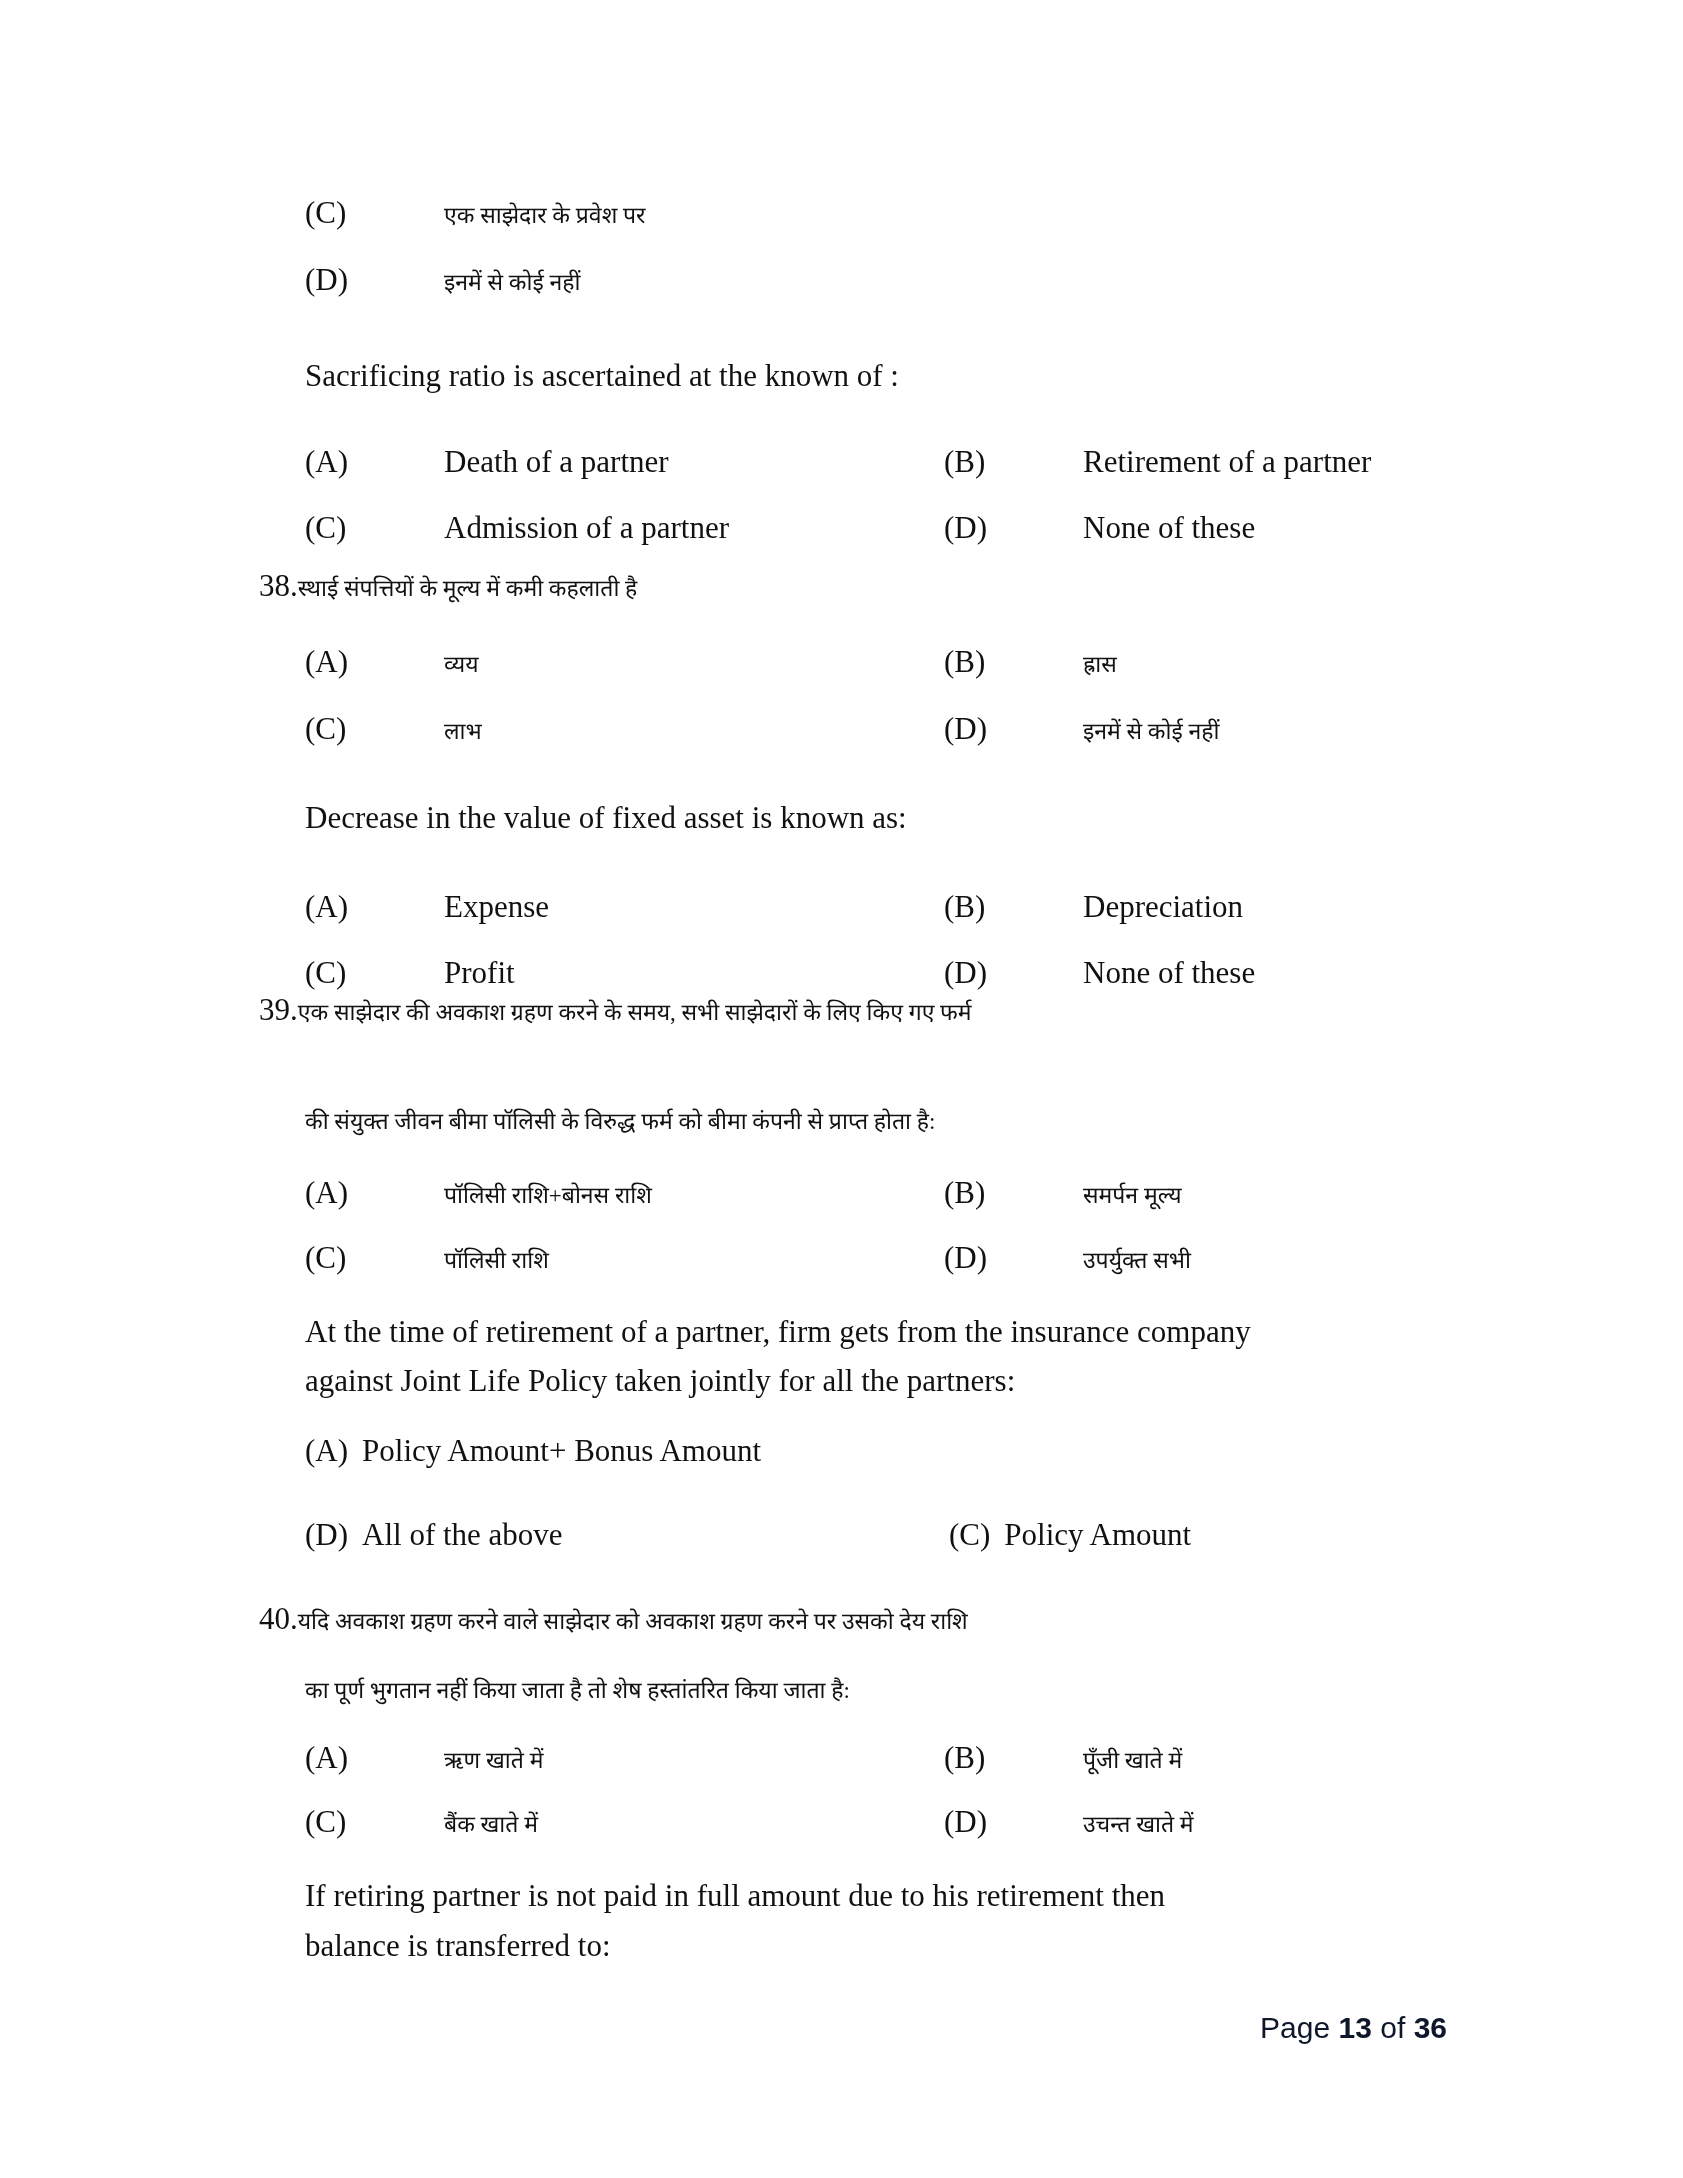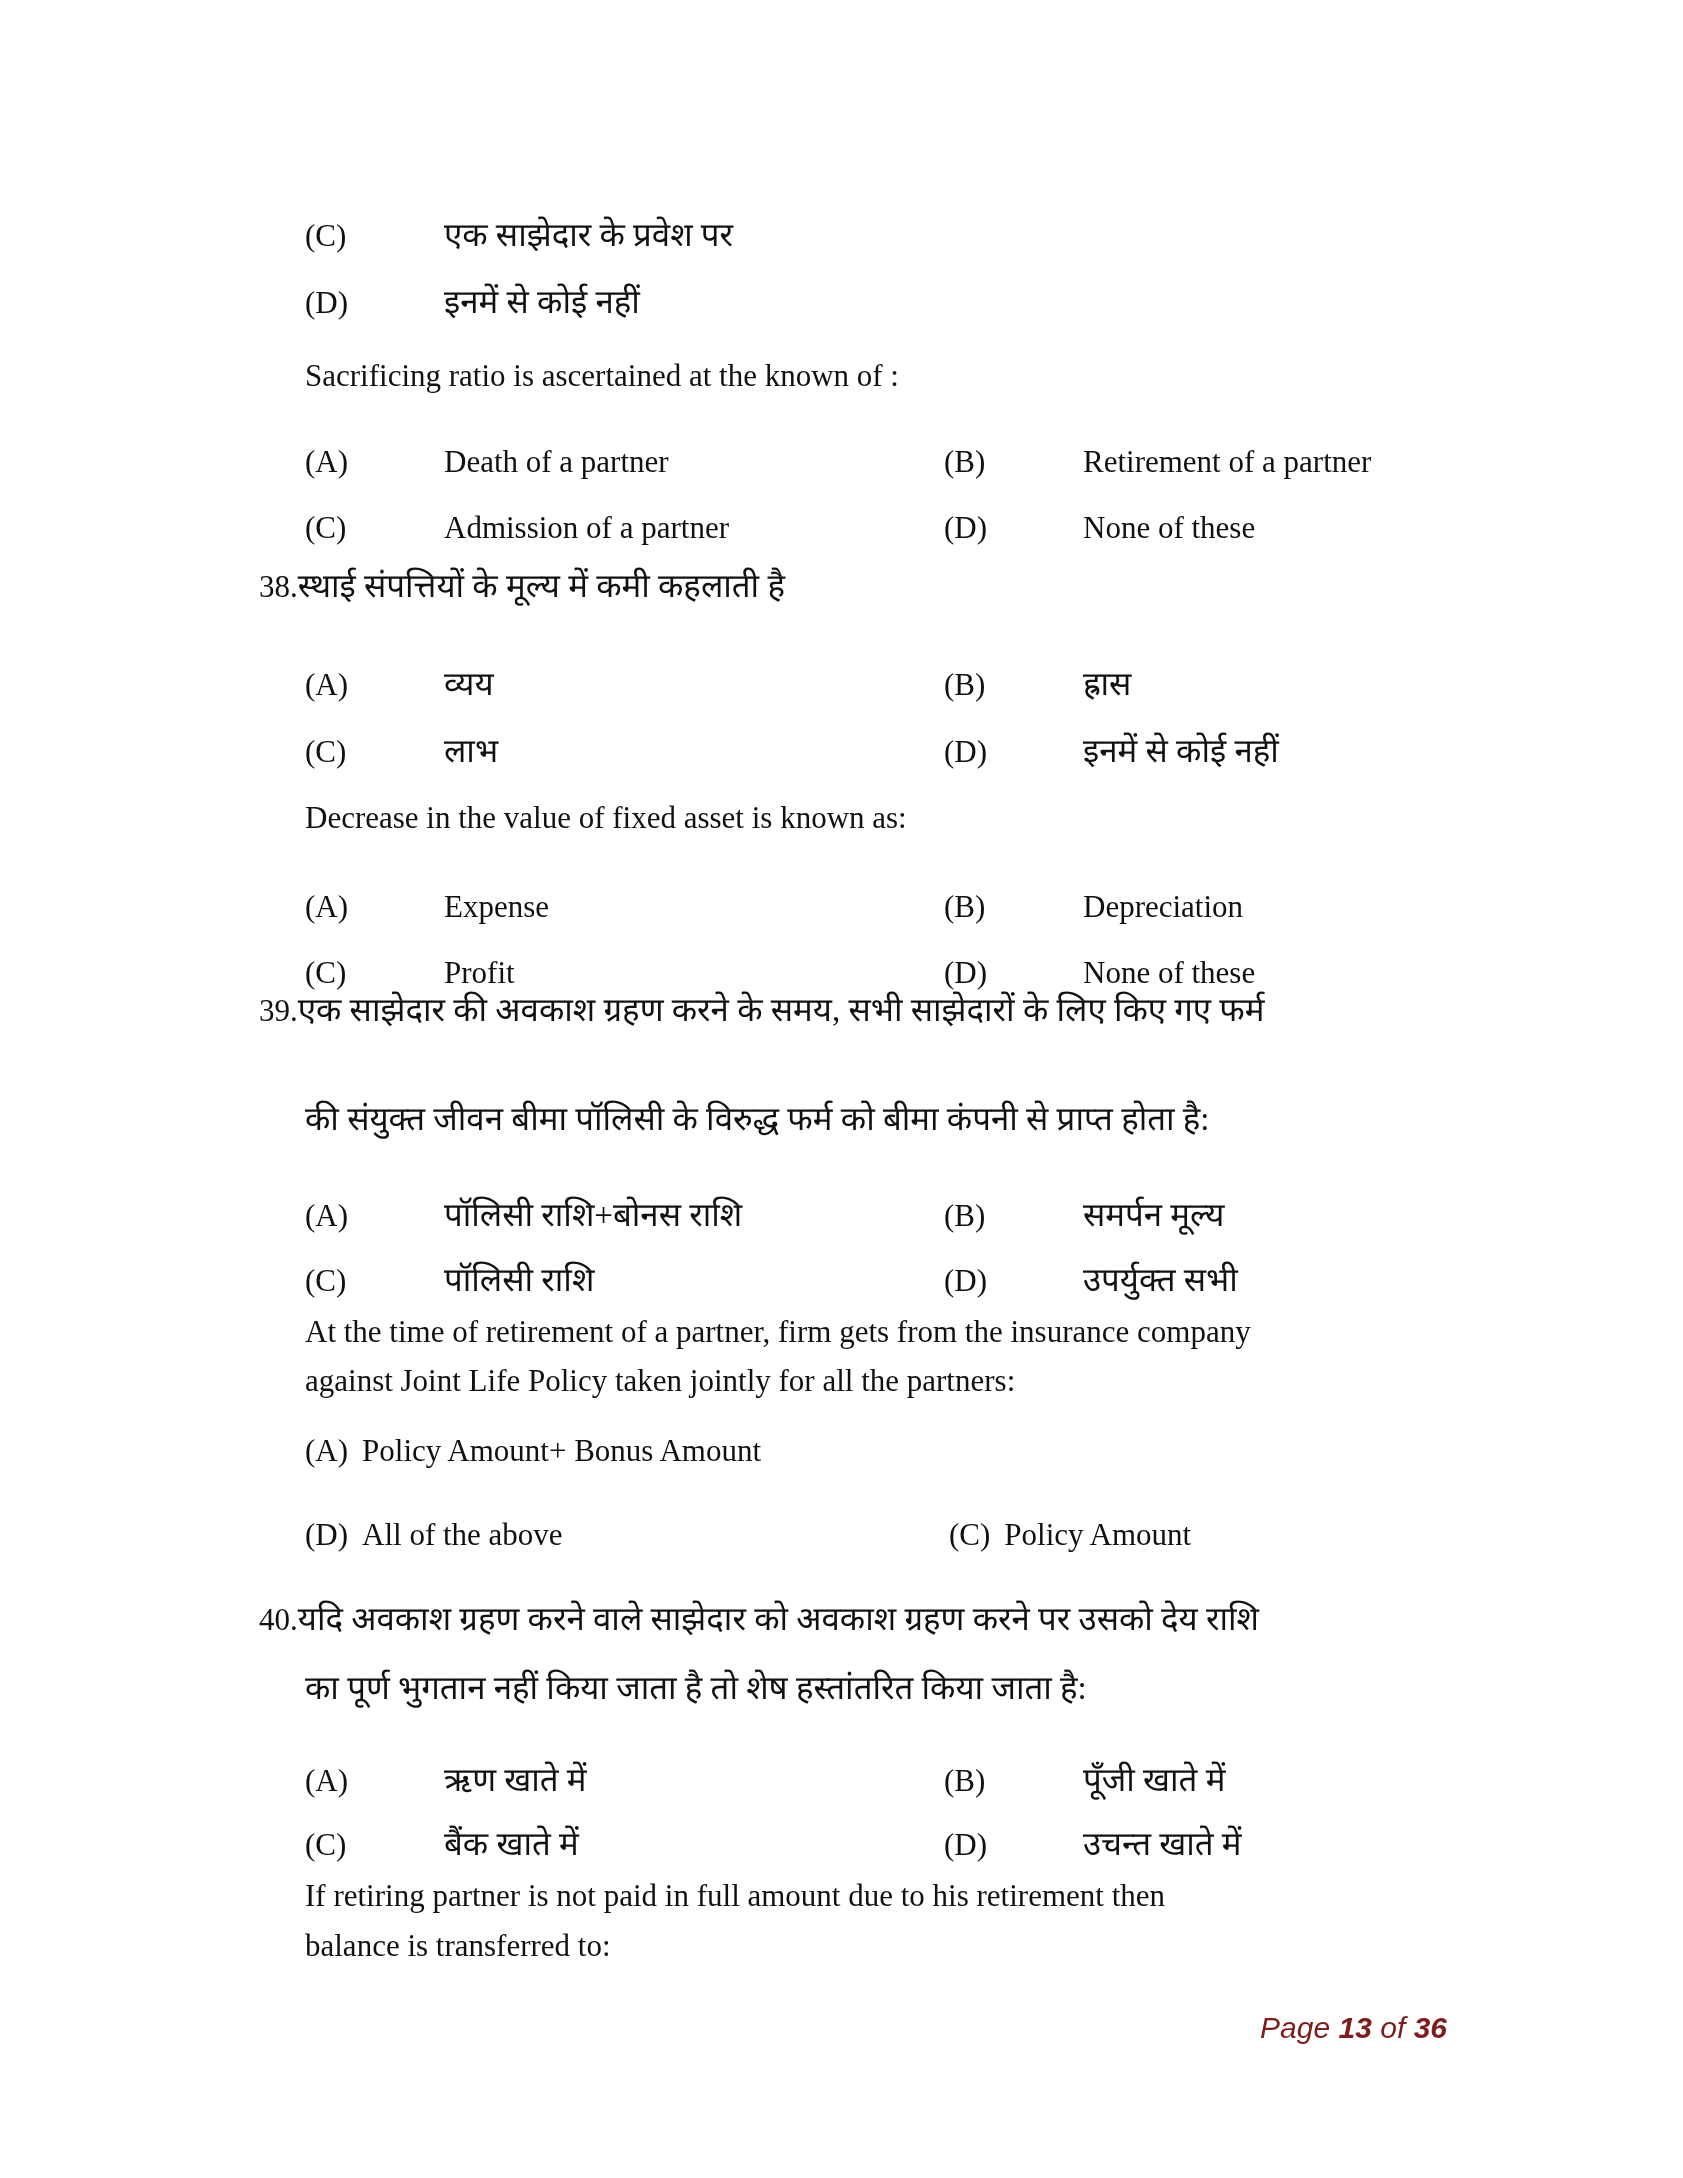--- a/index.html
+++ b/index.html
@@ -21,34 +21,33 @@
     grid-template-columns: 139px 500px 139px auto;
     align-items: baseline;
   }
   .opt-grid-single {
     display: grid;
     grid-template-columns: 139px auto;
     align-items: baseline;
   }
   .stem-q { left: 259px; }
   .qnum { display: inline; }
-  .hi { font-size: 33px; margin-top: 22px; }
+  .hi { font-size: 23px; }
   .inline-opts { display: grid; grid-template-columns: 644px auto; align-items: baseline; }
   .inline-pair .olabel { margin-right: 14px; }
   .footer {
     position: absolute;
     top: 2008px;
     left: 950px;
     width: 497px;
     text-align: right;
     font-family: "Liberation Sans", sans-serif;
     font-size: 30px;
     line-height: 40px;
-    color: #7f1d1d;
-    font-style: italic;
+    color: #0f172a;
   }
   .footer b { font-weight: 700; }
 </style>
 </head>
 <body>
 
 <div class="page">
 
   <div class="row opt-grid-single" style="top:191px">
     <span class="olabel">(C)</span>

